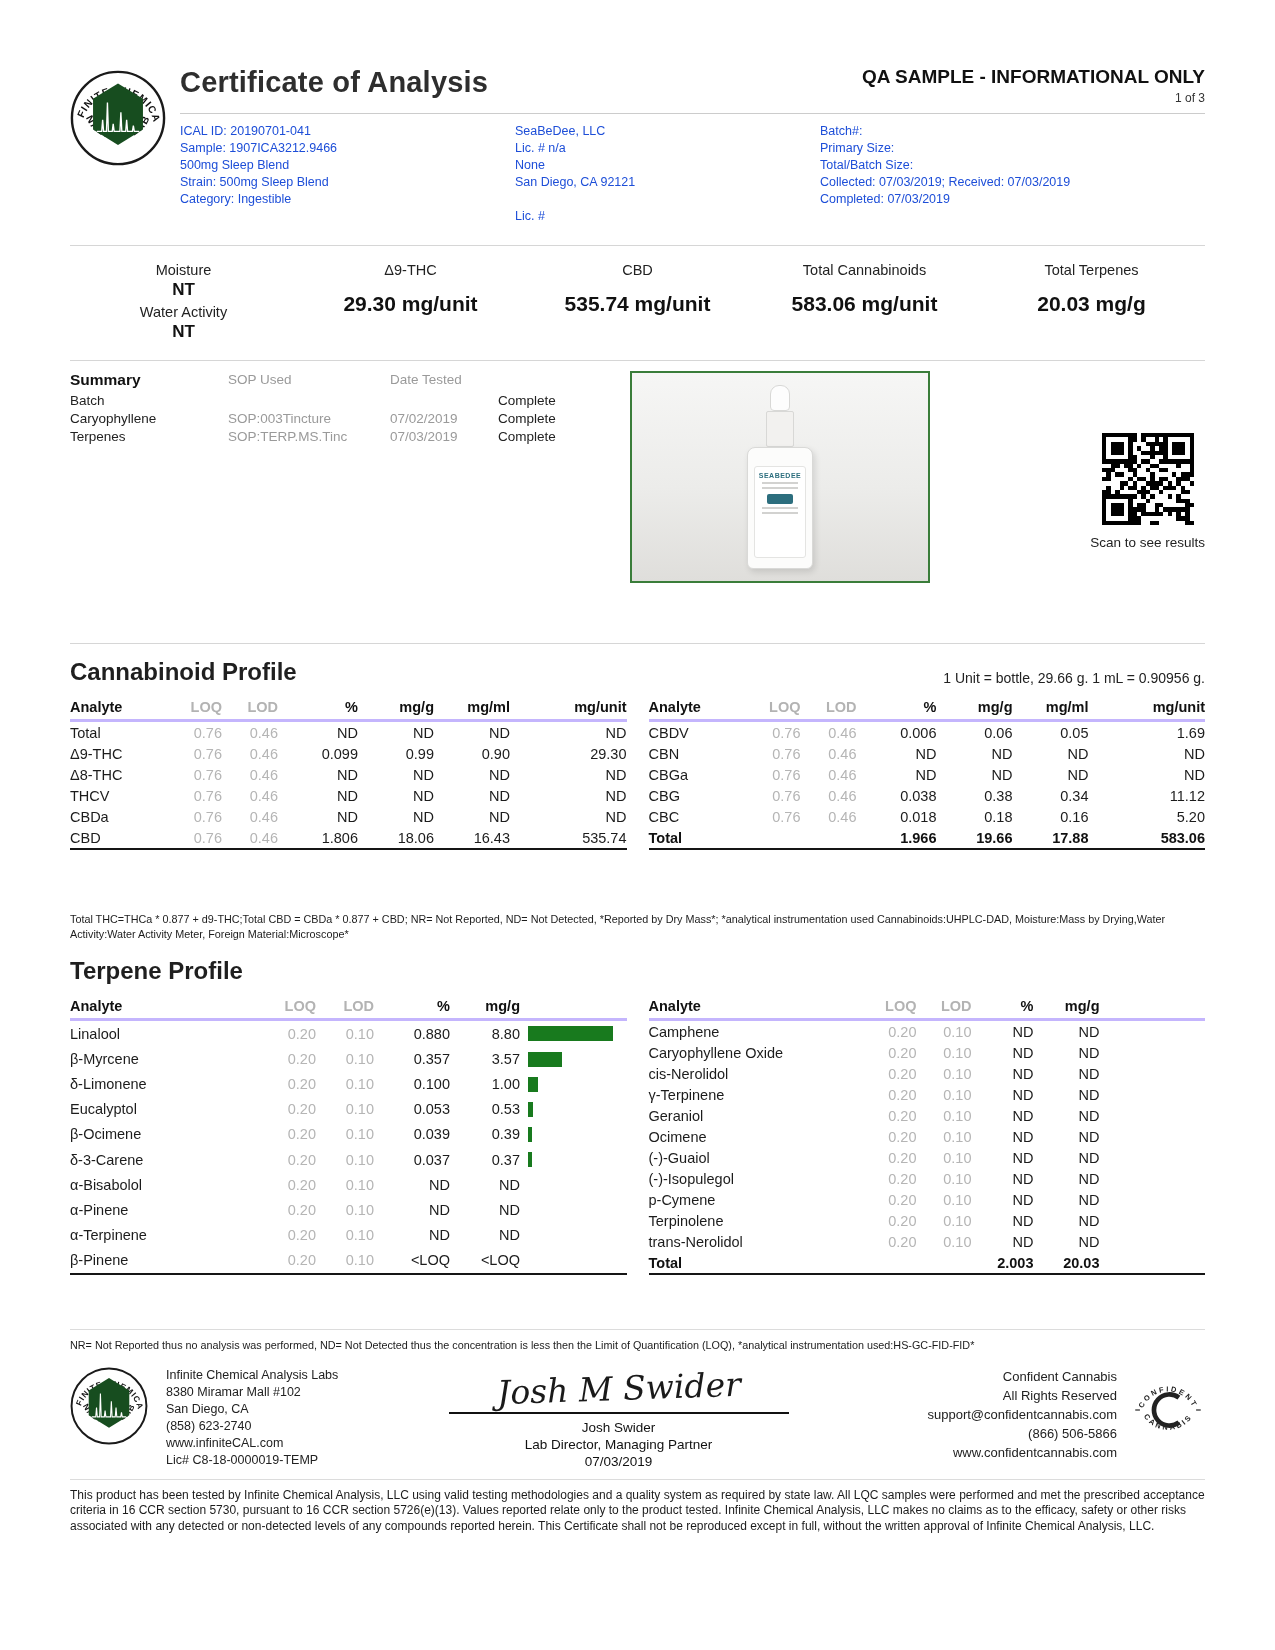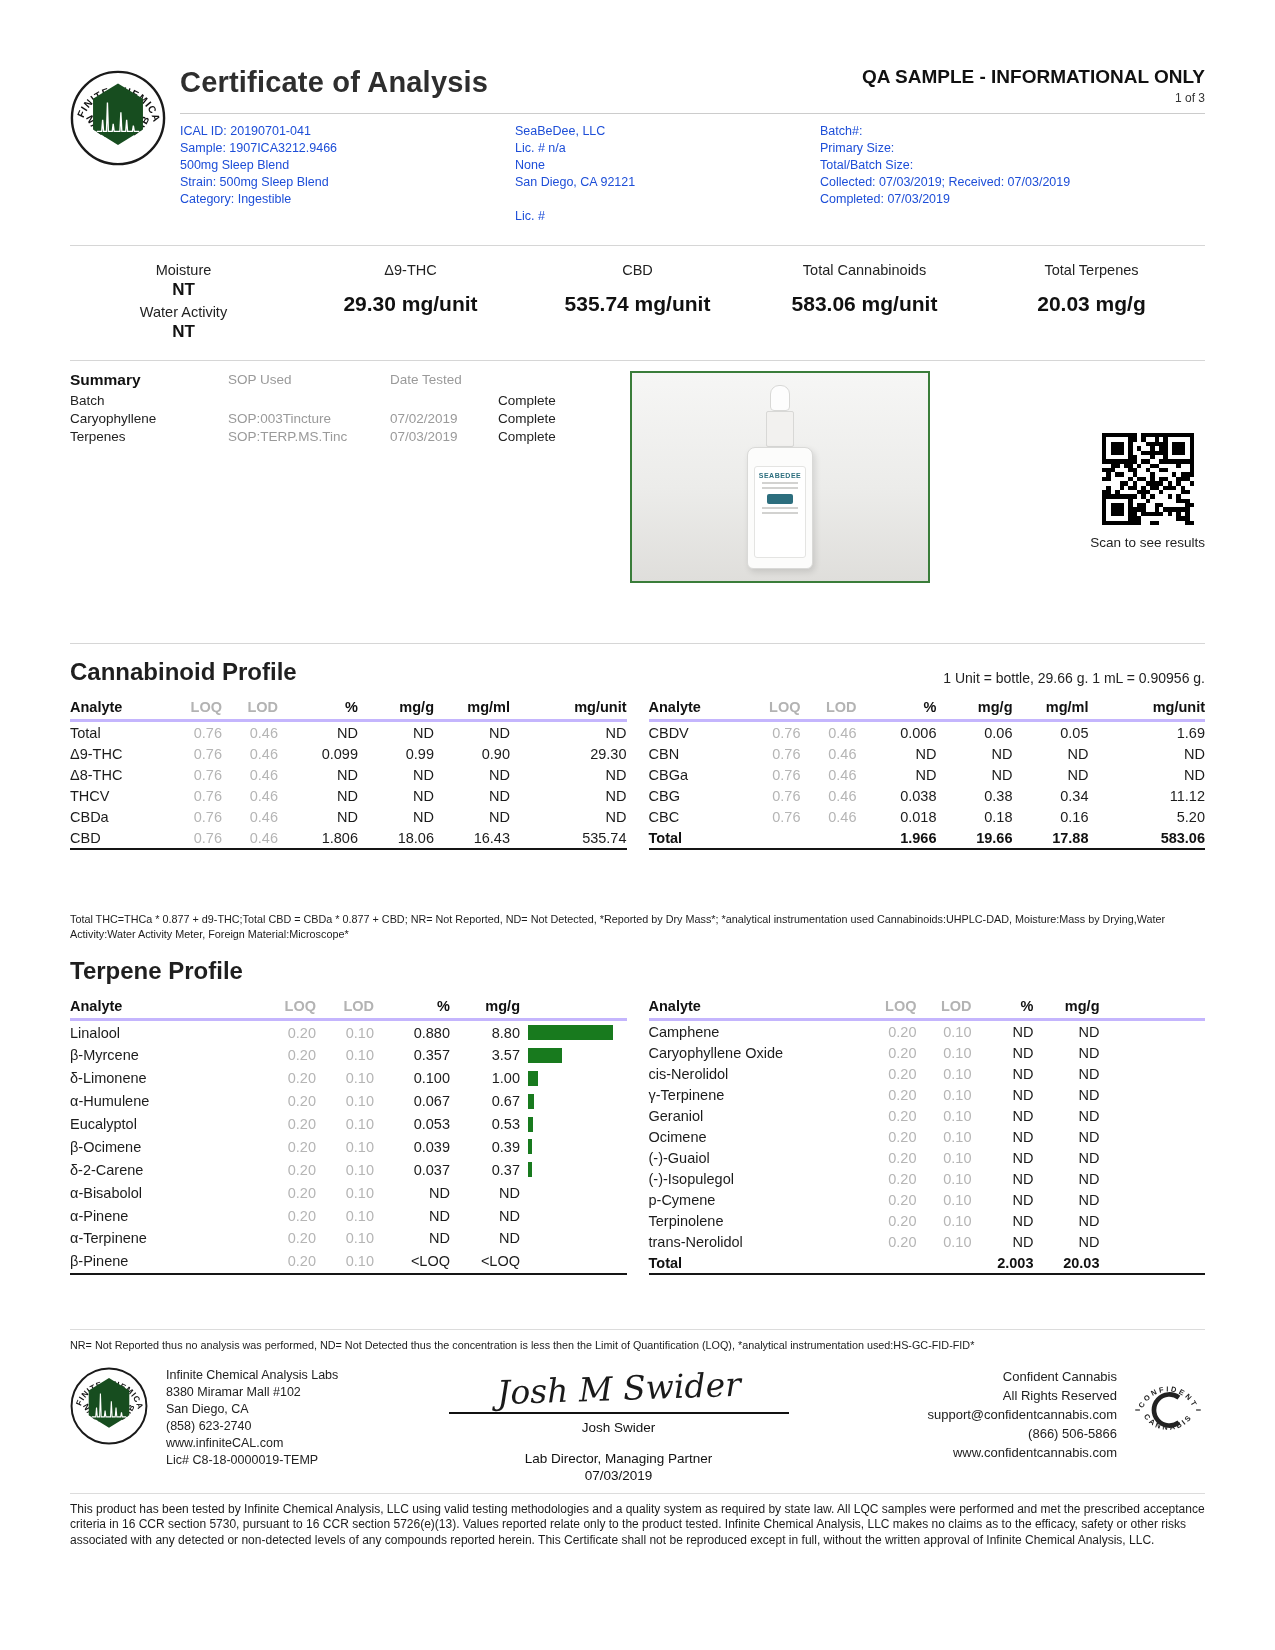--- a/index.html
+++ b/index.html
@@ -81,21 +81,21 @@
   .fn-terp { margin-top:8px; }
 
   
   .footer { display:flex; margin-top:14px; align-items:flex-start; }
   .f-logo { width:80px; flex:0 0 80px; }
   .f-lab { width:220px; font-size:12.5px; line-height:17px; color:#222; padding-left:16px; }
   .f-sig { flex:1; text-align:center; padding-top:2px; }
   .sig-script { font-family:"DejaVu Serif", serif; font-style:italic; font-size:33px; color:#1a1a1a; transform:rotate(-2deg); display:inline-block; }
   .sig-rule { border-top:2px solid #111; width:340px; margin:4px auto 6px auto; }
   .sig-name { font-size:13.5px; color:#111; }
-  .sig-title { font-size:13.5px; color:#111; margin-top:16px; }
+  .sig-title { font-size:13.5px; color:#111; margin-top:2px; }
   .sig-date { font-size:13.5px; color:#111; margin-top:2px; }
   .f-cc { width:250px; text-align:right; font-size:13px; line-height:19px; color:#222; }
   .f-cc-logo { width:88px; flex:0 0 88px; padding-left:12px; padding-top:4px; }
 
   .disclaimer-rule { margin-top:10px; }
   .disclaimer { font-size:12px; line-height:15.5px; color:#1c1c1c; margin-top:8px; }
 </style>
 </head>
 <body>
 
@@ -700,51 +700,41 @@
           <td class="an">δ-Limonene</td>
           <td class="gray">0.20</td>
           <td class="gray">0.10</td>
           <td>0.100</td>
           <td>1.00</td>
           <td class="barcell">
               <div class="bar" style="width: 9.65909px;"></div>
             </td>
         </tr>
           <tr>
-          <td class="an">α-Humulene</td>
-          <td class="gray">0.20</td>
-          <td class="gray">0.10</td>
-          <td>0.067</td>
-          <td>0.67</td>
-          <td class="barcell">
-              <div class="bar" style="width: 6.47159px;"></div>
-            </td>
-        </tr>
-          <tr>
           <td class="an">Eucalyptol</td>
           <td class="gray">0.20</td>
           <td class="gray">0.10</td>
           <td>0.053</td>
           <td>0.53</td>
           <td class="barcell">
               <div class="bar" style="width: 5.11932px;"></div>
             </td>
         </tr>
           <tr>
           <td class="an">β-Ocimene</td>
           <td class="gray">0.20</td>
           <td class="gray">0.10</td>
           <td>0.039</td>
           <td>0.39</td>
           <td class="barcell">
               <div class="bar" style="width: 3.76705px;"></div>
             </td>
         </tr>
           <tr>
-          <td class="an">δ-2-Carene</td>
+          <td class="an">δ-3-Carene</td>
           <td class="gray">0.20</td>
           <td class="gray">0.10</td>
           <td>0.037</td>
           <td>0.37</td>
           <td class="barcell">
               <div class="bar" style="width: 3.57386px;"></div>
             </td>
         </tr>
           <tr>
           <td class="an">α-Bisabolol</td>

